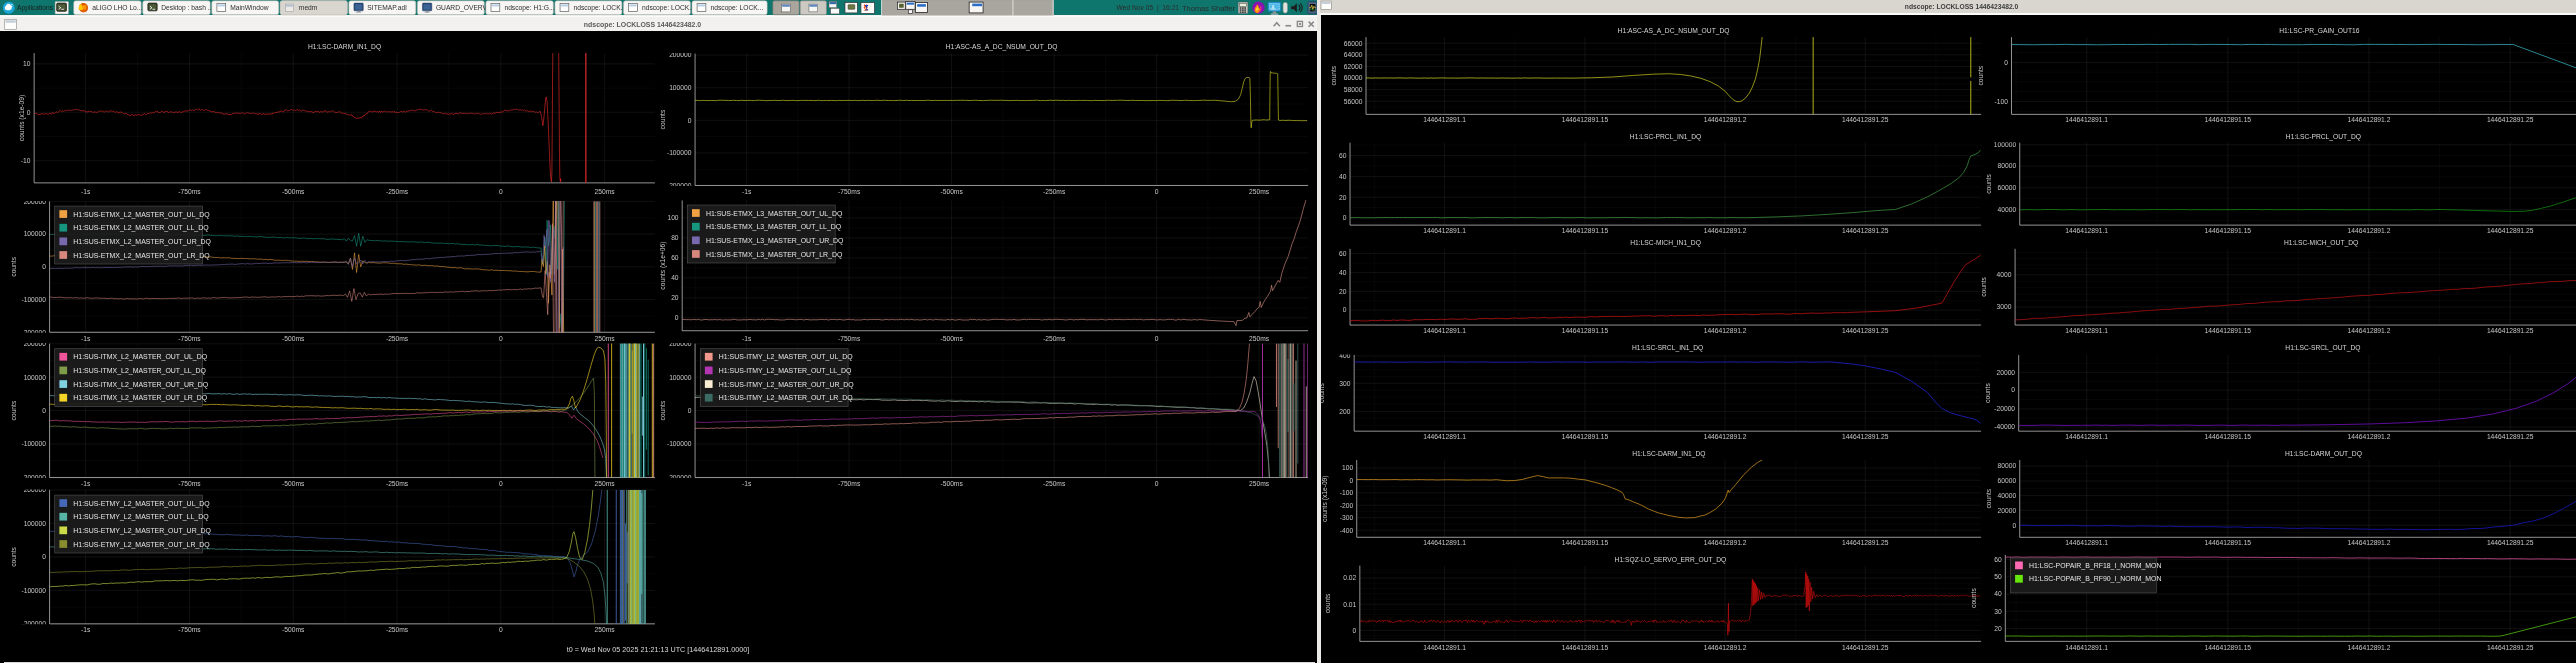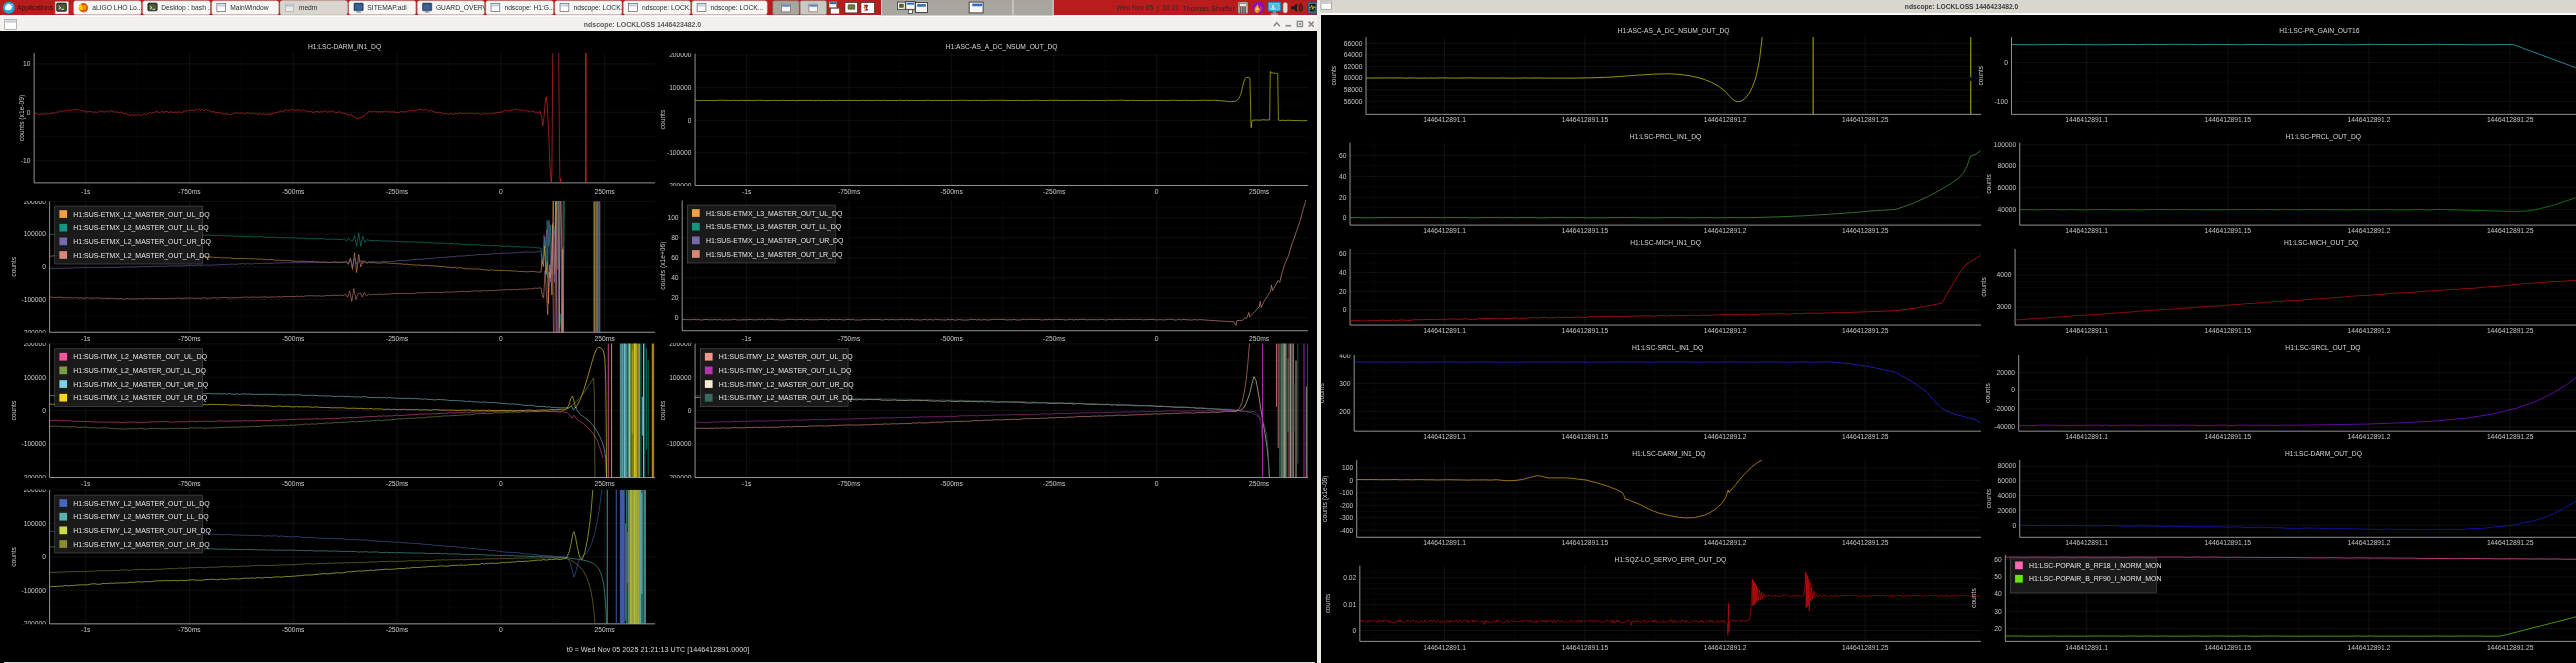--- a/index.html
+++ b/index.html
@@ -1,17 +1,17 @@
 <!DOCTYPE html>
 <html style="font-size:8.2px"><head><meta charset="utf-8"><style>
 
 * { margin:0; padding:0; box-sizing:border-box; }
 body { width:2636px; height:663px; background:#000; overflow:hidden; position:relative;
        font-family:"Liberation Sans", sans-serif; }
-.taskbar { position:absolute; left:0; top:0; width:1319px; height:15.5px; background:#b91c1c;
+.taskbar { position:absolute; left:0; top:0; width:1319px; height:15.5px; background:#0f766e;
            border-bottom:0.5px solid #f5f4f2; }
 .titlebarL { position:absolute; left:0; top:15.5px; width:1319px; height:15px; background:#f2f1ef;
              border-top:0.5px solid #fbfbfa; }
 .titlebarR { position:absolute; left:1320px; top:0; width:1316px; height:13px; background:#d9d6d0; }
 .sep { position:absolute; left:1317px; top:0px; width:3.6px; height:663px; background:#eceae7; }
 .whiteR { position:absolute; left:1320px; top:13px; width:1316px; height:1.5px; background:#fbfbfa; }
 .botline { position:absolute; left:4.1px; top:662px; width:1311px; height:1.5px; background:#dddbd7; }
 svg.mon { position:absolute; top:0; left:0; }
 
 </style></head><body>

